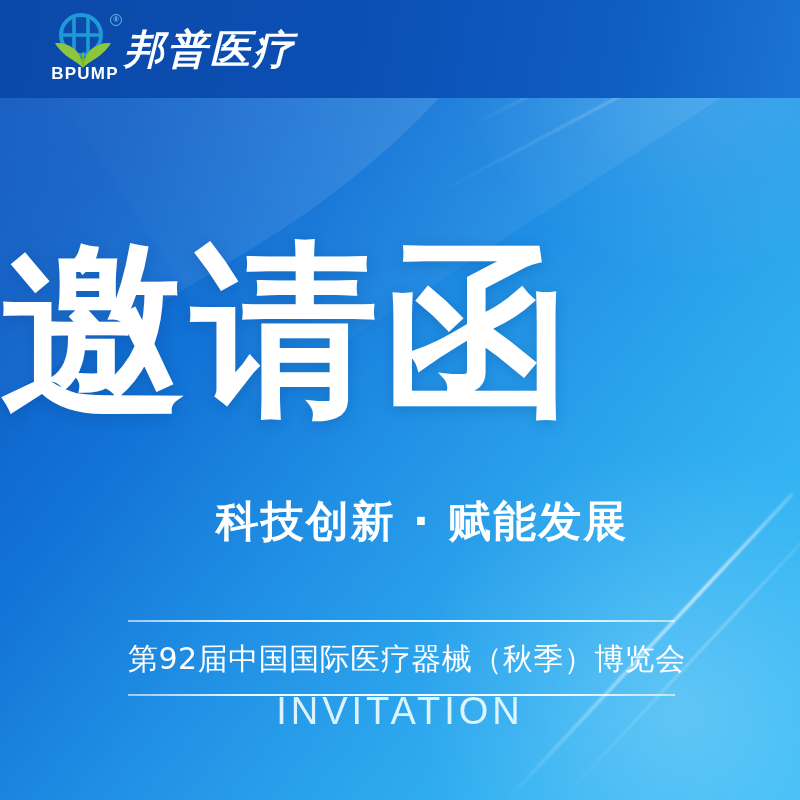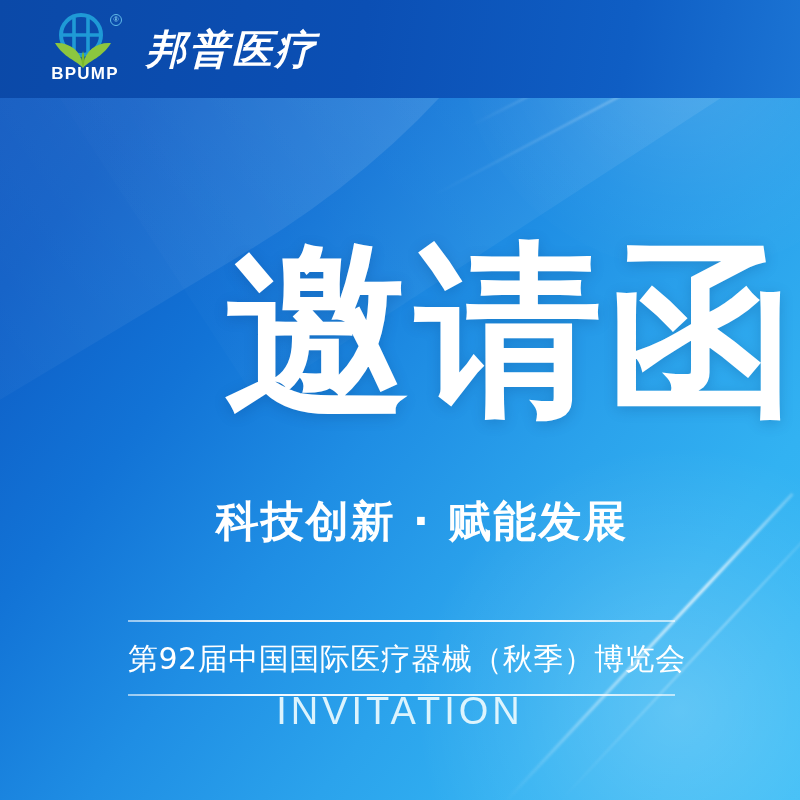--- a/index.html
+++ b/index.html
@@ -95,21 +95,20 @@
     width:800px; height:98px;
     background:linear-gradient(100deg,#0b49a8 0%, #0b4fb4 45%, #0f5ec4 78%, #1b74d4 100%);
     display:flex; align-items:center;
     padding-left:46px;
     z-index:6;
   }
   #logo-mark {
     position:relative;
     width:78px; height:74px;
     flex:0 0 auto;
-    margin-right:22px;
   }
   .emblem {
     position:absolute; left:13px; top:1px;
     width:44px; height:44px;
   }
   .reg-mark {
     position:absolute; right:2px; top:2px;
     width:12px; height:12px; border-radius:50%;
     border:1.2px solid #5fb9e8;
     color:#7fc9ee; font-size:7px; line-height:10px;
@@ -133,21 +132,21 @@
   }
 
   
   #content {
     position:absolute; left:0; top:98px;
     width:800px; height:702px;
     z-index:5;
   }
   #main-title {
     position:absolute; left:0; top:140px;
-    width:800px; text-align:right;
+    width:800px; text-align:left;
     color:#ffffff;
     font-size:186px;
     font-weight:700;
     line-height:1;
     letter-spacing:6px;
     font-family:"DejaVu Sans","Liberation Sans",sans-serif;
     text-shadow:0 3px 14px rgba(6,54,120,0.22);
     white-space:nowrap;
   }
   #subtitle {

